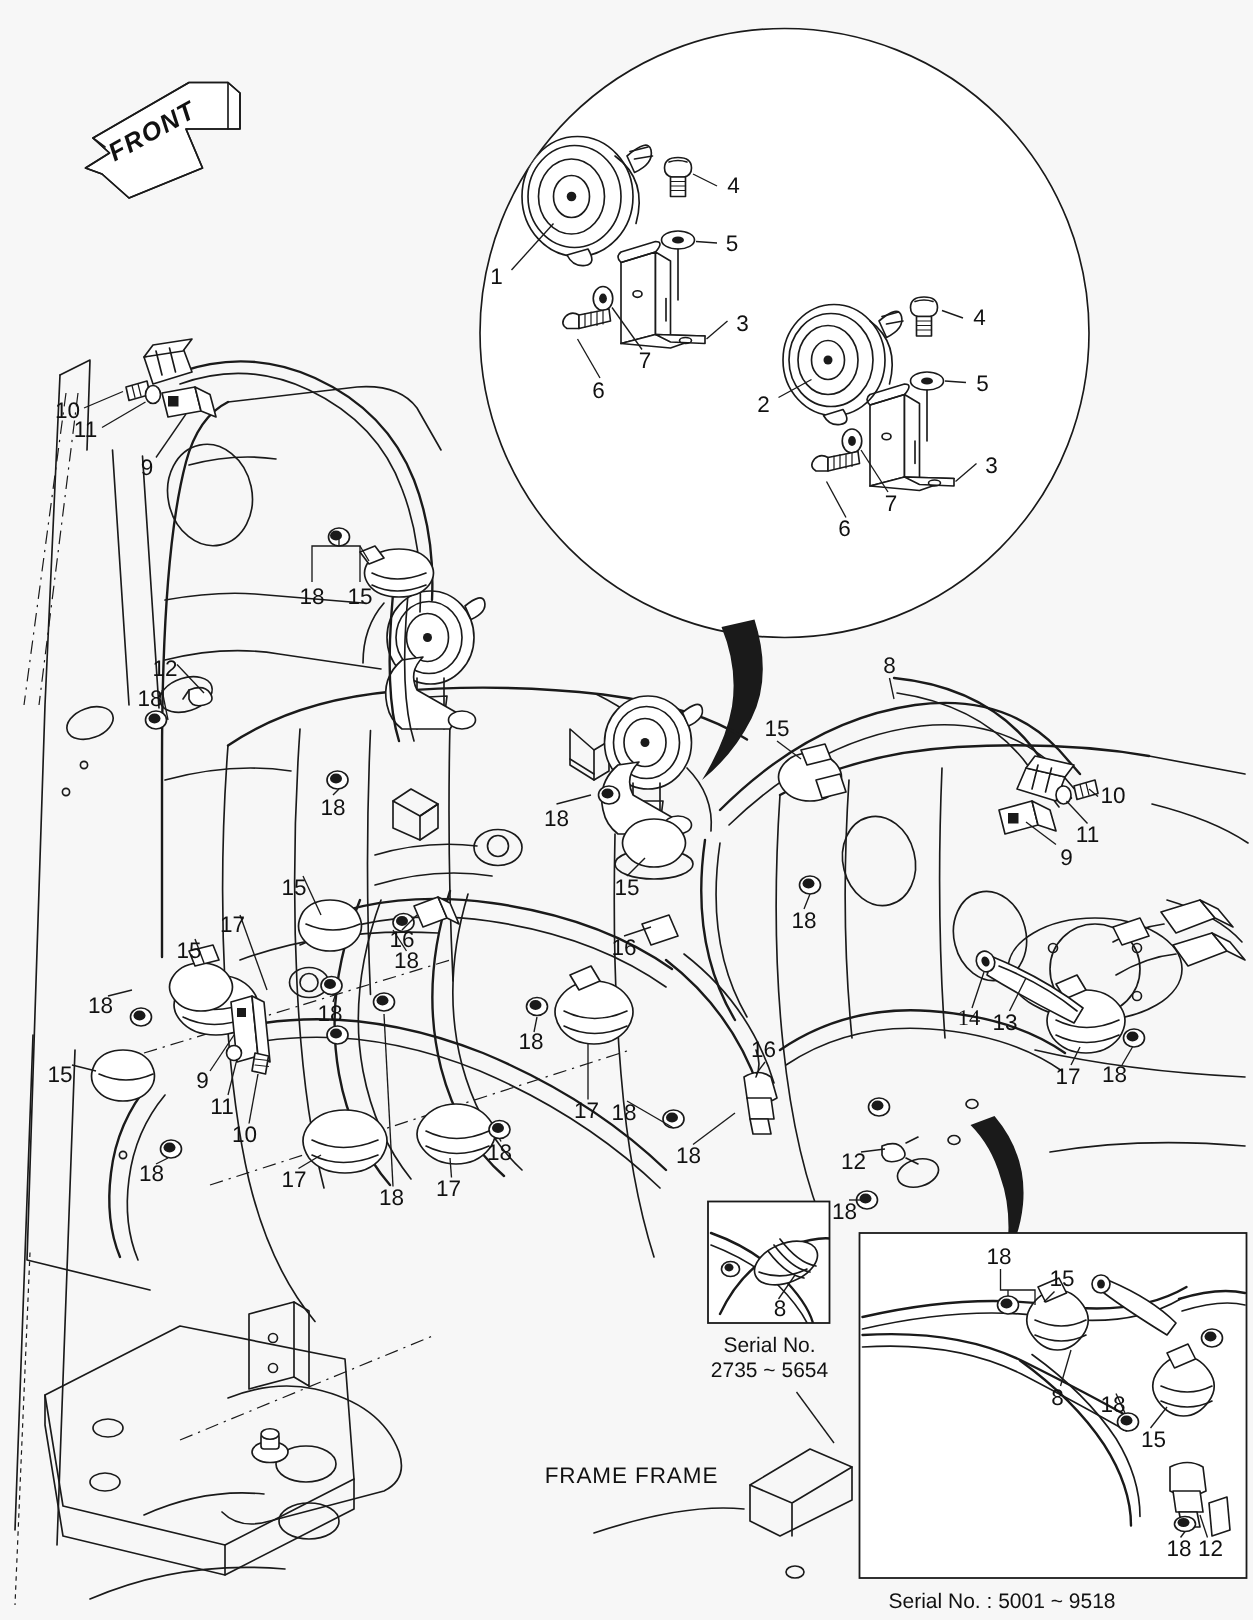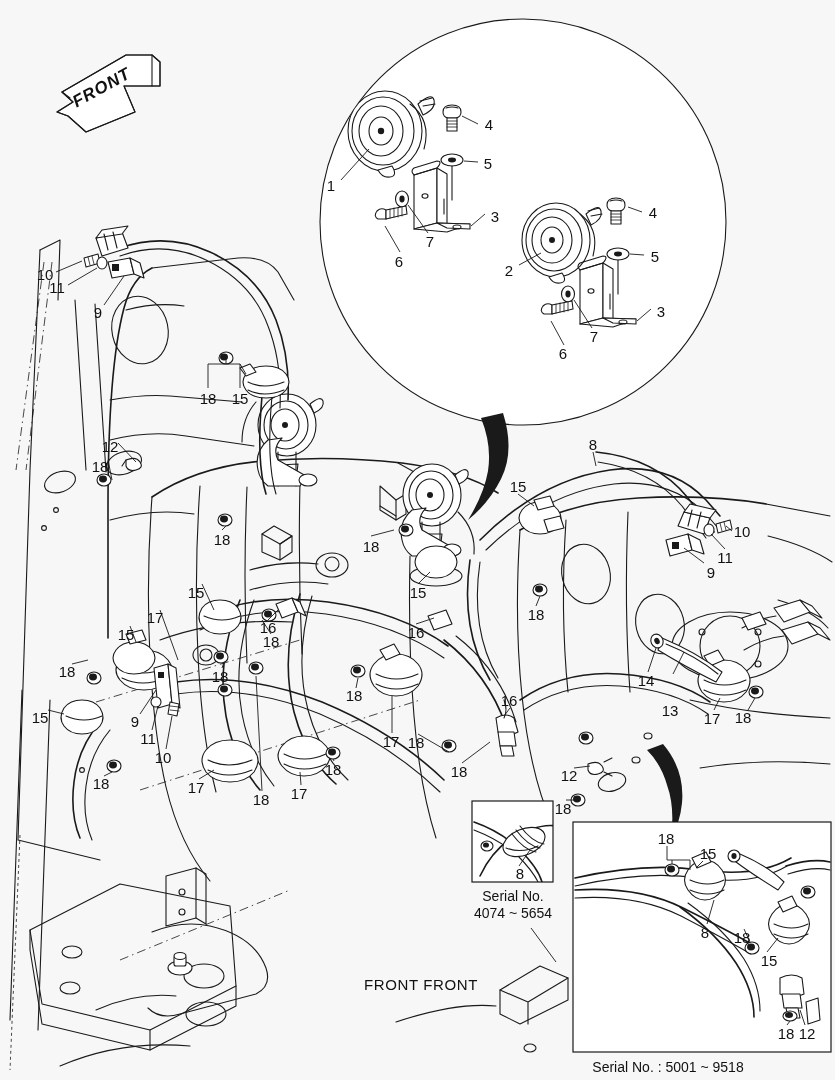--- a/index.html
+++ b/index.html
@@ -702,21 +702,21 @@
       <path class="leader" d="M805 1025 L800 1010"></path>
     </g>
 
     <path class="leader" d="M531 928 L556 962"></path>
 
     </g>
   </svg>
 
   <div class="front-text" style="left:70px;top:78px;transform:rotate(-29deg);">FRONT</div>
 
-  <div class="title-label" style="left:421px;top:984px;">FRONT FRONT</div>
+  <div class="title-label" style="left:421px;top:984px;">FRAME FRAME</div>
 
   <div class="callout" style="left:331px;top:185px;">1</div>
   <div class="callout" style="left:489px;top:124px;">4</div>
   <div class="callout" style="left:488px;top:163px;">5</div>
   <div class="callout" style="left:495px;top:216px;">3</div>
   <div class="callout" style="left:430px;top:241px;">7</div>
   <div class="callout" style="left:399px;top:261px;">6</div>
   <div class="callout" style="left:509px;top:270px;">2</div>
   <div class="callout" style="left:653px;top:212px;">4</div>
   <div class="callout" style="left:655px;top:256px;">5</div>
@@ -747,38 +747,38 @@
   <div class="callout" style="left:126px;top:634px;">15</div>
   <div class="callout" style="left:416px;top:632px;">16</div>
   <div class="callout" style="left:67px;top:671px;">18</div>
   <div class="callout" style="left:135px;top:721px;">9</div>
   <div class="callout" style="left:148px;top:738px;">11</div>
   <div class="callout" style="left:163px;top:757px;">10</div>
   <div class="callout" style="left:40px;top:717px;">15</div>
   <div class="callout" style="left:101px;top:783px;">18</div>
   <div class="callout" style="left:220px;top:676px;">18</div>
   <div class="callout" style="left:354px;top:695px;">18</div>
-  <div class="callout" style="left:646px;top:680px;">14</div>
-  <div class="callout" style="left:670px;top:682px;margin-top:28px;">13</div>
+  <div class="callout" style="left:646px;top:680px;font-family:Liberation Serif, serif;">14</div>
+  <div class="callout" style="left:670px;top:682px;">13</div>
   <div class="callout" style="left:712px;top:718px;">17</div>
   <div class="callout" style="left:743px;top:717px;">18</div>
   <div class="callout" style="left:196px;top:787px;">17</div>
   <div class="callout" style="left:261px;top:799px;">18</div>
   <div class="callout" style="left:299px;top:793px;">17</div>
   <div class="callout" style="left:333px;top:769px;">18</div>
   <div class="callout" style="left:391px;top:741px;">17</div>
   <div class="callout" style="left:416px;top:742px;">18</div>
   <div class="callout" style="left:509px;top:700px;">16</div>
   <div class="callout" style="left:459px;top:771px;">18</div>
   <div class="callout" style="left:569px;top:775px;">12</div>
   <div class="callout" style="left:563px;top:808px;">18</div>
 
   <div class="callout" style="left:520px;top:873px;">8</div>
   <div class="caption" style="left:513px;top:888px;">Serial No.</div>
-  <div class="caption" style="left:513px;top:905px;">4074 ~ 5654</div>
+  <div class="caption" style="left:513px;top:905px;">2735 ~ 5654</div>
 
   <div class="callout" style="left:666px;top:838px;">18</div>
   <div class="callout" style="left:708px;top:853px;">15</div>
   <div class="callout" style="left:705px;top:932px;">8</div>
   <div class="callout" style="left:742px;top:937px;">18</div>
   <div class="callout" style="left:769px;top:960px;">15</div>
   <div class="callout" style="left:786px;top:1033px;">18</div>
   <div class="callout" style="left:807px;top:1033px;">12</div>
   <div class="caption" style="left:668px;top:1059px;">Serial No. : 5001 ~ 9518</div>
 

